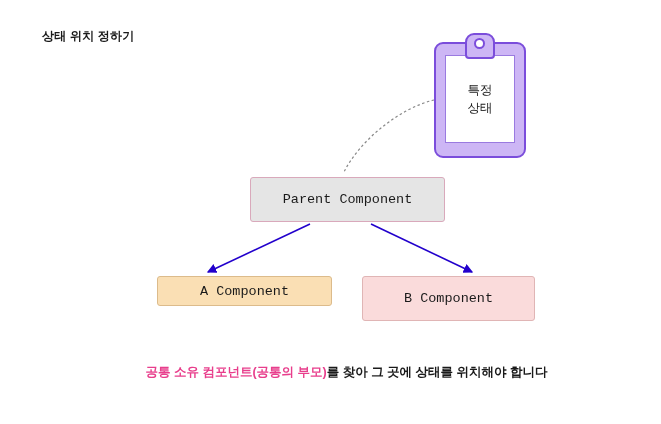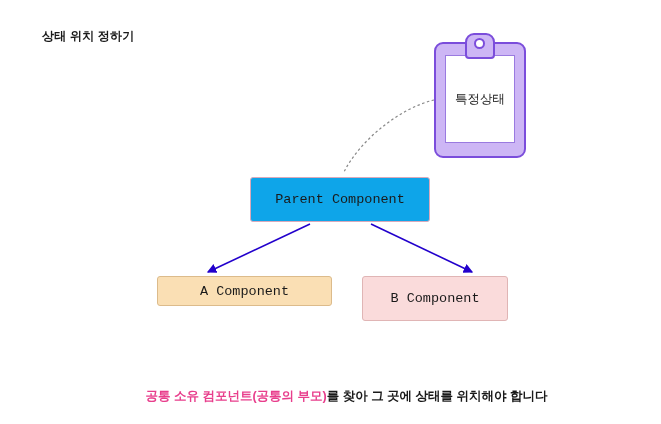--- a/index.html
+++ b/index.html
@@ -36,37 +36,37 @@
     align-items: center;
     justify-content: center;
     font-family: "Liberation Mono", monospace;
     font-size: 13.5px;
     color: #1a1a1a;
     border-radius: 3px;
   }
   #node-parent {
     left: 250px;
     top: 177px;
-    width: 180px;
+    width: 195px;
     height: 45px;
-    background: #0ea5e9;
+    background: #e5e5e5;
     border: 1px solid #d9a9bb;
   }
   #node-a {
     left: 157px;
     top: 276px;
     width: 175px;
     height: 30px;
     background: #fadfb4;
     border: 1px solid #dcbb8b;
   }
   #node-b {
     left: 362px;
     top: 276px;
-    width: 146px;
+    width: 173px;
     height: 45px;
     background: #fadbdb;
     border: 1px solid #e0b5b5;
   }
   
   #clipboard {
     position: absolute;
     left: 434px;
     top: 33px;
     width: 92px;
@@ -86,21 +86,21 @@
   #clipboard .paper {
     position: absolute;
     left: 11px;
     top: 22px;
     width: 70px;
     height: 88px;
     box-sizing: border-box;
     background: #ffffff;
     border: 1px solid #9a7ae0;
     display: flex;
-    flex-direction: row;
+    flex-direction: column;
     align-items: center;
     justify-content: center;
     line-height: 1.45;
     font-size: 12.5px;
     color: #1a1a1a;
   }
   #clipboard .clip {
     position: absolute;
     left: 31px;
     top: 0px;
@@ -119,21 +119,21 @@
     height: 11px;
     box-sizing: border-box;
     border: 2px solid #7b4ddb;
     border-radius: 50%;
     background: #ffffff;
   }
   #caption {
     position: absolute;
     left: 0;
     right: 0;
-    top: 388px;
+    top: 364px;
     text-align: center;
     font-size: 12.5px;
     color: #1a1a1a;
     margin-left: 32px;
   }
   #caption .hl {
     color: #e83e8c;
     font-weight: bold;
   }
   #caption .rest {

